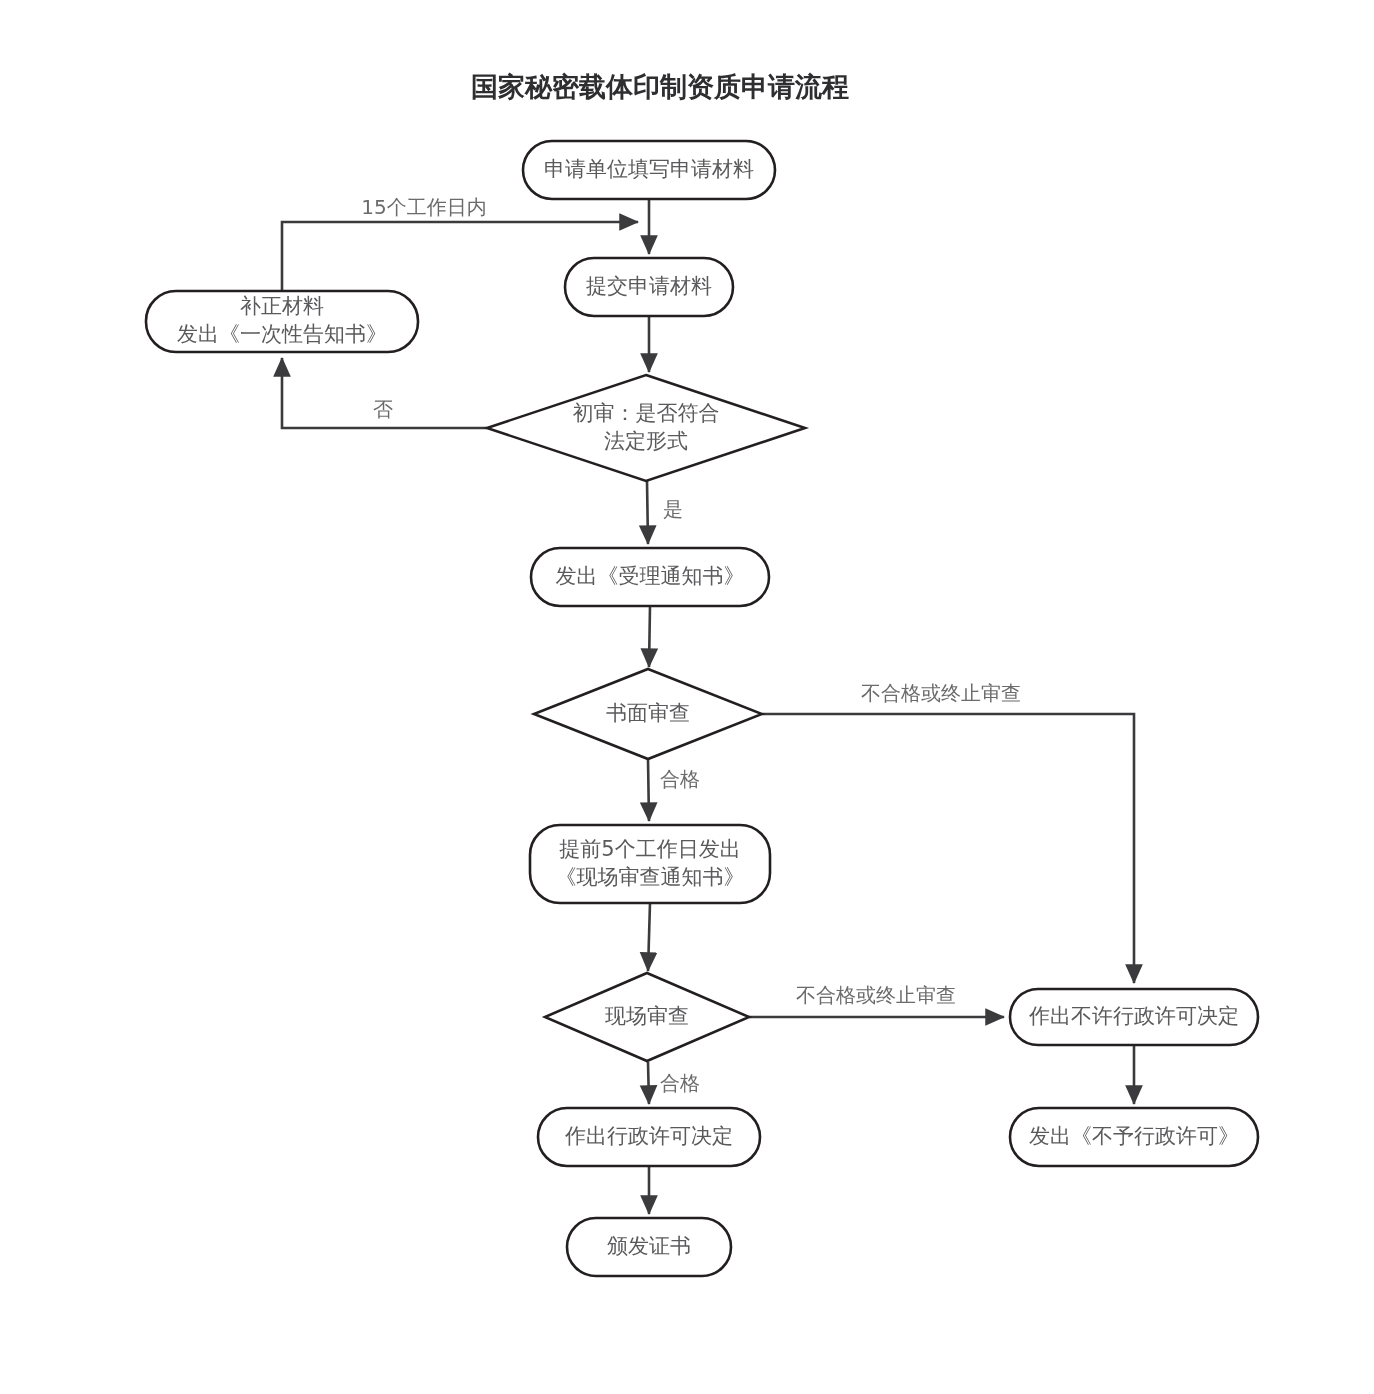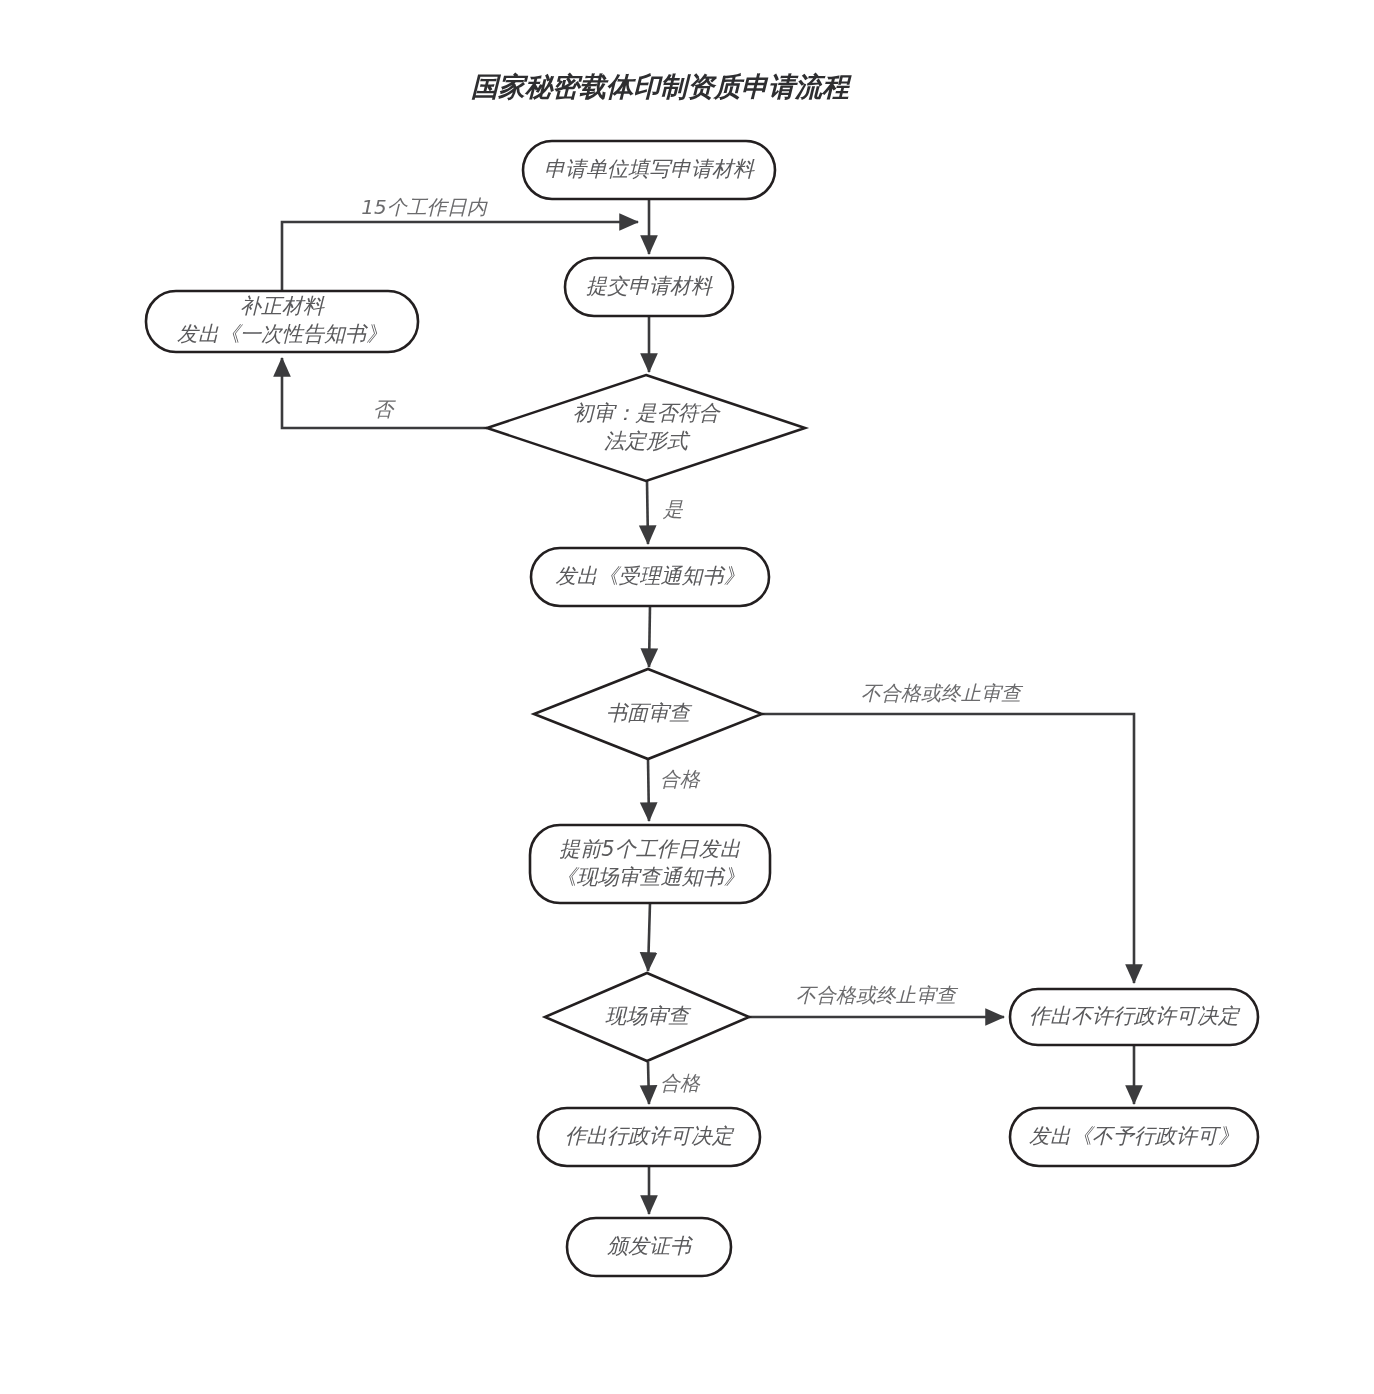--- a/index.html
+++ b/index.html
@@ -10,21 +10,20 @@
   body {
     width: 1374px;
     height: 1394px;
     font-family: "DejaVu Sans", "Liberation Sans", sans-serif;
     overflow: hidden;
   }
   #flow-root {
     position: relative;
     width: 1374px;
     height: 1394px;
-    font-style: italic;
   }
   svg.flow-canvas {
     display: block;
     width: 1374px;
     height: 1394px;
   }
   .node-shape {
     fill: #ffffff;
     stroke: #231f20;
     stroke-width: 2.6;

